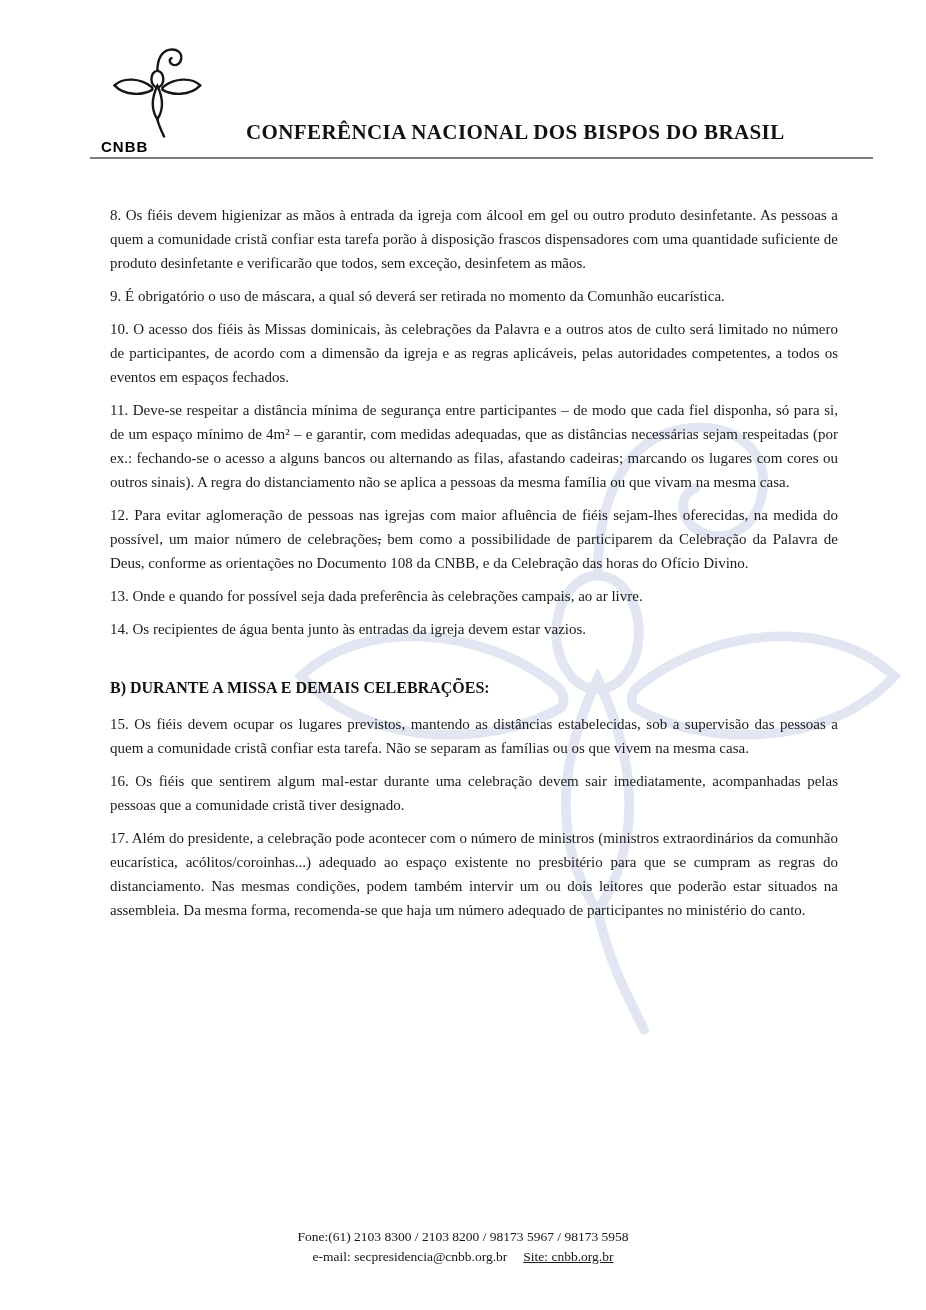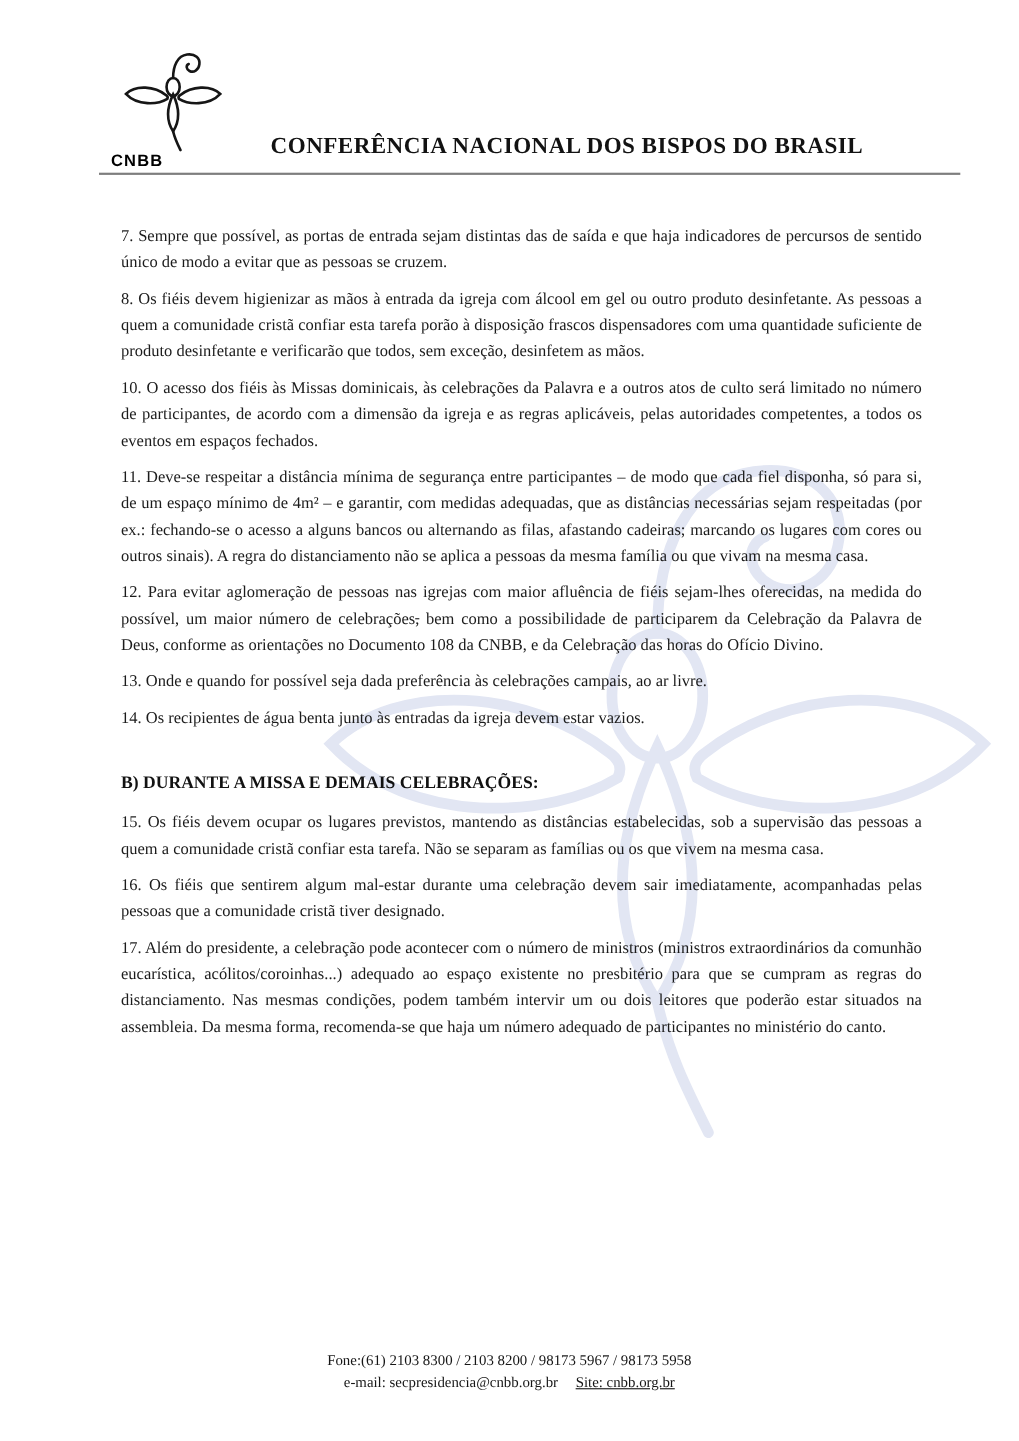--- a/index.html
+++ b/index.html
@@ -84,22 +84,22 @@
         <path class="ln outl" d="M60.5,56 C52.5,73 52,88 60.5,101 C69,88 68.5,73 60.5,56 Z"></path>
         <path class="ln open" d="M60.5,101 C62.5,110 65.5,116 69.5,124"></path>
       </svg>
       <div class="logo-text">CNBB</div>
     </div>
     <h1 class="page-title">CONFERÊNCIA NACIONAL DOS BISPOS DO BRASIL</h1>
     <div class="header-rule"></div>
   </header>
 
   <main class="doc-body">
-    <p class="para">7. Sempre que possível, as portas de entrada sejam distintas das de saída e que haja indicadores de percursos de sentido único de modo a evitar que as pessoas se cruzem.</p>
     <p class="para">8. Os fiéis devem higienizar as mãos à entrada da igreja com álcool em gel ou outro produto desinfetante. As pessoas a quem a comunidade cristã confiar esta tarefa porão à disposição frascos dispensadores com uma quantidade suficiente de produto desinfetante e verificarão que todos, sem exceção, desinfetem as mãos.</p>
+    <p class="para">9. É obrigatório o uso de máscara, a qual só deverá ser retirada no momento da Comunhão eucarística.</p>
     <p class="para">10. O acesso dos fiéis às Missas dominicais, às celebrações da Palavra e a outros atos de culto será limitado no número de participantes, de acordo com a dimensão da igreja e as regras aplicáveis, pelas autoridades competentes, a todos os eventos em espaços fechados.</p>
     <p class="para">11. Deve-se respeitar a distância mínima de segurança entre participantes – de modo que cada fiel disponha, só para si, de um espaço mínimo de 4m² – e garantir, com medidas adequadas, que as distâncias necessárias sejam respeitadas (por ex.: fechando-se o acesso a alguns bancos ou alternando as filas, afastando cadeiras; marcando os lugares com cores ou outros sinais). A regra do distanciamento não se aplica a pessoas da mesma família ou que vivam na mesma casa.</p>
     <p class="para"><span>12. Para evitar aglomeração de pessoas nas igrejas com maior afluência de fiéis sejam-lhes oferecidas, na medida do possível, um maior número de celebrações</span><span class="struck">,</span><span> bem como a possibilidade de participarem da Celebração da Palavra de Deus, conforme as orientações no Documento 108 da CNBB, e da Celebração das horas do Ofício Divino.</span></p>
     <p class="para">13. Onde e quando for possível seja dada preferência às celebrações campais, ao ar livre.</p>
     <p class="para">14. Os recipientes de água benta junto às entradas da igreja devem estar vazios.</p>
 
     <h2 class="section-heading">B) DURANTE A MISSA E DEMAIS CELEBRAÇÕES:</h2>
 
     <p class="para">15. Os fiéis devem ocupar os lugares previstos, mantendo as distâncias estabelecidas, sob a supervisão das pessoas a quem a comunidade cristã confiar esta tarefa. Não se separam as famílias ou os que vivem na mesma casa.</p>
     <p class="para">16. Os fiéis que sentirem algum mal-estar durante uma celebração devem sair imediatamente, acompanhadas pelas pessoas que a comunidade cristã tiver designado.</p>

